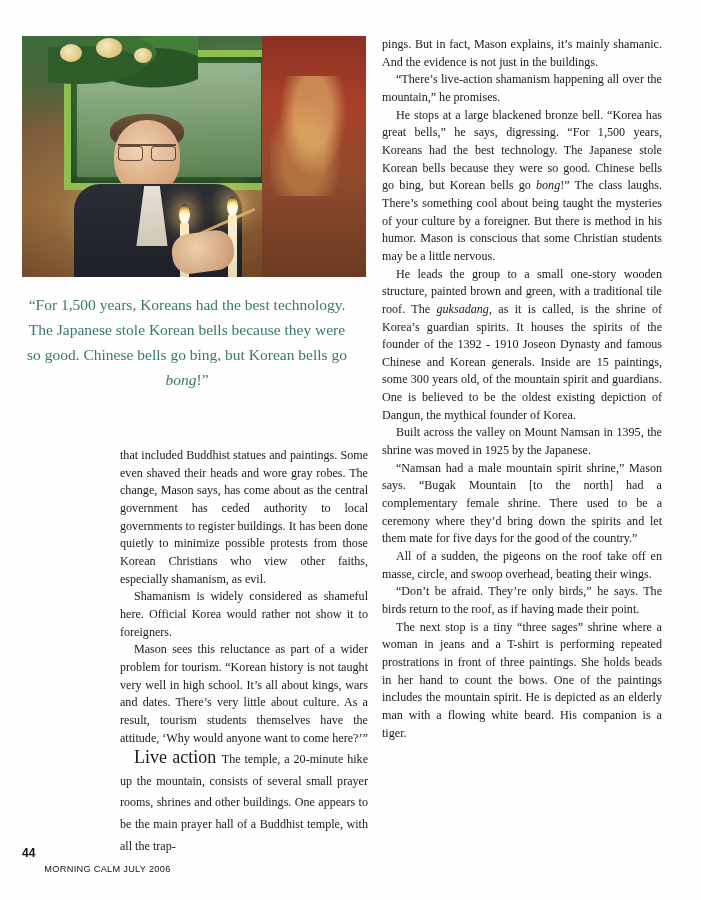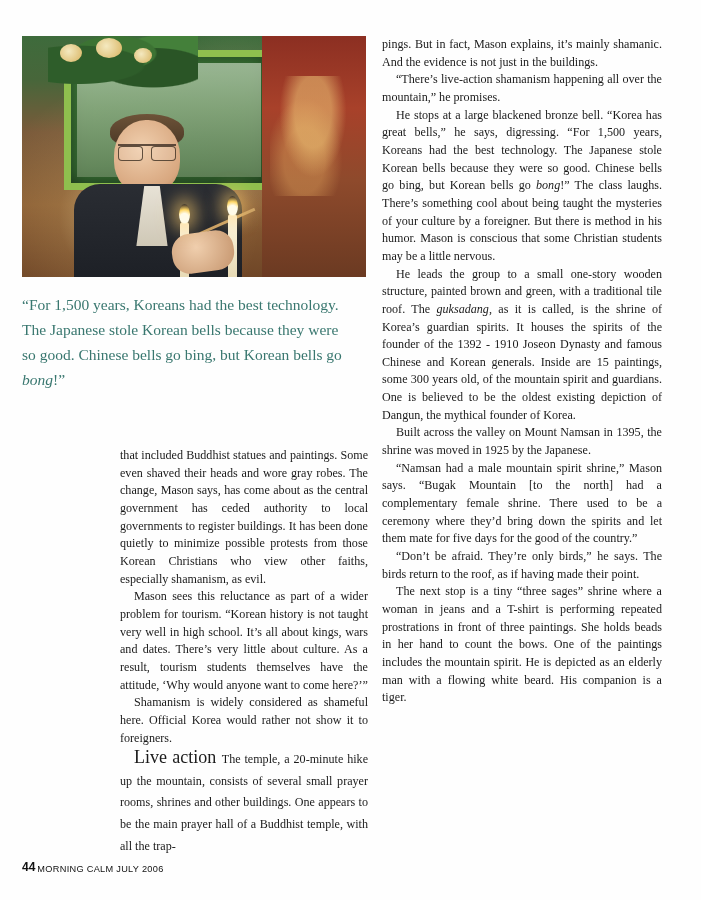--- a/index.html
+++ b/index.html
@@ -194,20 +194,21 @@
   
   .pullquote {
     position: absolute;
     left: 22px;
     top: 292px;
     width: 330px;
     font-family: "Liberation Serif", serif;
     font-size: 15.5px;
     line-height: 1.62;
     color: #39776f;
+    text-align: center;
   }
   .pullquote em { font-style: italic; }
 
   
   .col-left {
     position: absolute;
     left: 120px;
     top: 412px;
     width: 248px;
     font-size: 12.1px;
@@ -243,22 +244,22 @@
     font-size: 12.1px;
   }
   .ital { font-style: italic; }
 
   
   .footer {
     position: absolute;
     left: 22px;
     bottom: 26px;
     display: flex;
-    align-items: flex-end;
-    gap: 2px;
+    align-items: center;
+    gap: 9px;
   }
   .folio {
     font-family: "Liberation Sans", sans-serif;
     font-weight: bold;
     font-size: 12px;
     color: #111;
   }
   .footer-text {
     font-family: "Liberation Sans", sans-serif;
     font-size: 9.2px;
@@ -293,35 +294,36 @@
       <div class="man-hand"></div>
       <div class="flame fl1"></div>
       <div class="flame fl2"></div>
     </div>
   </div>
 
   <div class="pullquote">“For 1,500 years, Koreans had the best technology. The Japanese stole Korean bells because they were so good. Chinese bells go bing, but Korean bells go <em class="ital"><em class="ital">bong</em></em>!”</div>
 
   <div class="col-left">
     <p class="noindent">that included Buddhist statues and paintings. Some even shaved their heads and wore gray robes. The change, Mason says, has come about as the central government has ceded authority to local governments to register buildings. It has been done quietly to minimize possible protests from those Korean Christians who view other faiths, especially shamanism, as evil.</p>
+    <p>Shamanism is widely considered as shameful here. Official Korea would rather not show it to foreigners.</p>
     <p>Mason sees this reluctance as part of a wider problem for tourism. “Korean history is not taught very well in high school. It’s all about kings, wars and dates. There’s very little about culture. As a result, tourism students themselves have the attitude, ‘Why would anyone want to come here?’”</p>
-    <p>Shamanism is widely considered as shameful here. Official Korea would rather not show it to foreigners.</p>
     <p class="subhead">
       <span class="sh-label">Live action</span>
       <span class="sh-body">The temple, a 20-minute hike up the mountain, consists of several small prayer rooms, shrines and other buildings. One appears to be the main prayer hall of a Buddhist temple, with all the trap-</span>
     </p>
   </div>
 
   <div class="col-right">
     <p class="noindent">pings. But in fact, Mason explains, it’s mainly shamanic. And the evidence is not just in the buildings.</p>
     <p>“There’s live-action shamanism happening all over the mountain,” he promises.</p>
     <p>He stops at a large blackened bronze bell. “Korea has great bells,” he says, digressing. “For 1,500 years, Koreans had the best technology. The Japanese stole Korean bells because they were so good. Chinese bells go bing, but Korean bells go <em class="ital"><em class="ital">bong</em></em>!” The class laughs. There’s something cool about being taught the mysteries of your culture by a foreigner. But there is method in his humor. Mason is conscious that some Christian students may be a little nervous.</p>
     <p>He leads the group to a small one-story wooden structure, painted brown and green, with a traditional tile roof. The <em class="ital">guksadang</em>, as it is called, is the shrine of Korea’s guardian spirits. It houses the spirits of the founder of the 1392 - 1910 Joseon Dynasty and famous Chinese and Korean generals. Inside are 15 paintings, some 300 years old, of the mountain spirit and guardians. One is believed to be the oldest existing depiction of Dangun, the mythical founder of Korea.</p>
     <p>Built across the valley on Mount Namsan in 1395, the shrine was moved in 1925 by the Japanese.</p>
     <p>“Namsan had a male mountain spirit shrine,” Mason says. “Bugak Mountain [to the north] had a complementary female shrine. There used to be a ceremony where they’d bring down the spirits and let them mate for five days for the good of the country.”</p>
+    <p>All of a sudden, the pigeons on the roof take off en masse, circle, and swoop overhead, beating their wings.</p>
     <p>“Don’t be afraid. They’re only birds,” he says. The birds return to the roof, as if having made their point.</p>
     <p>The next stop is a tiny “three sages” shrine where a woman in jeans and a T-shirt is performing repeated prostrations in front of three paintings. She holds beads in her hand to count the bows. One of the paintings includes the mountain spirit. He is depicted as an elderly man with a flowing white beard. His companion is a tiger.</p>
   </div>
 
   <div class="footer">
     <span class="folio">44</span>
     <span class="footer-text">MORNING CALM JULY 2006</span>
   </div>
 
 </div>

